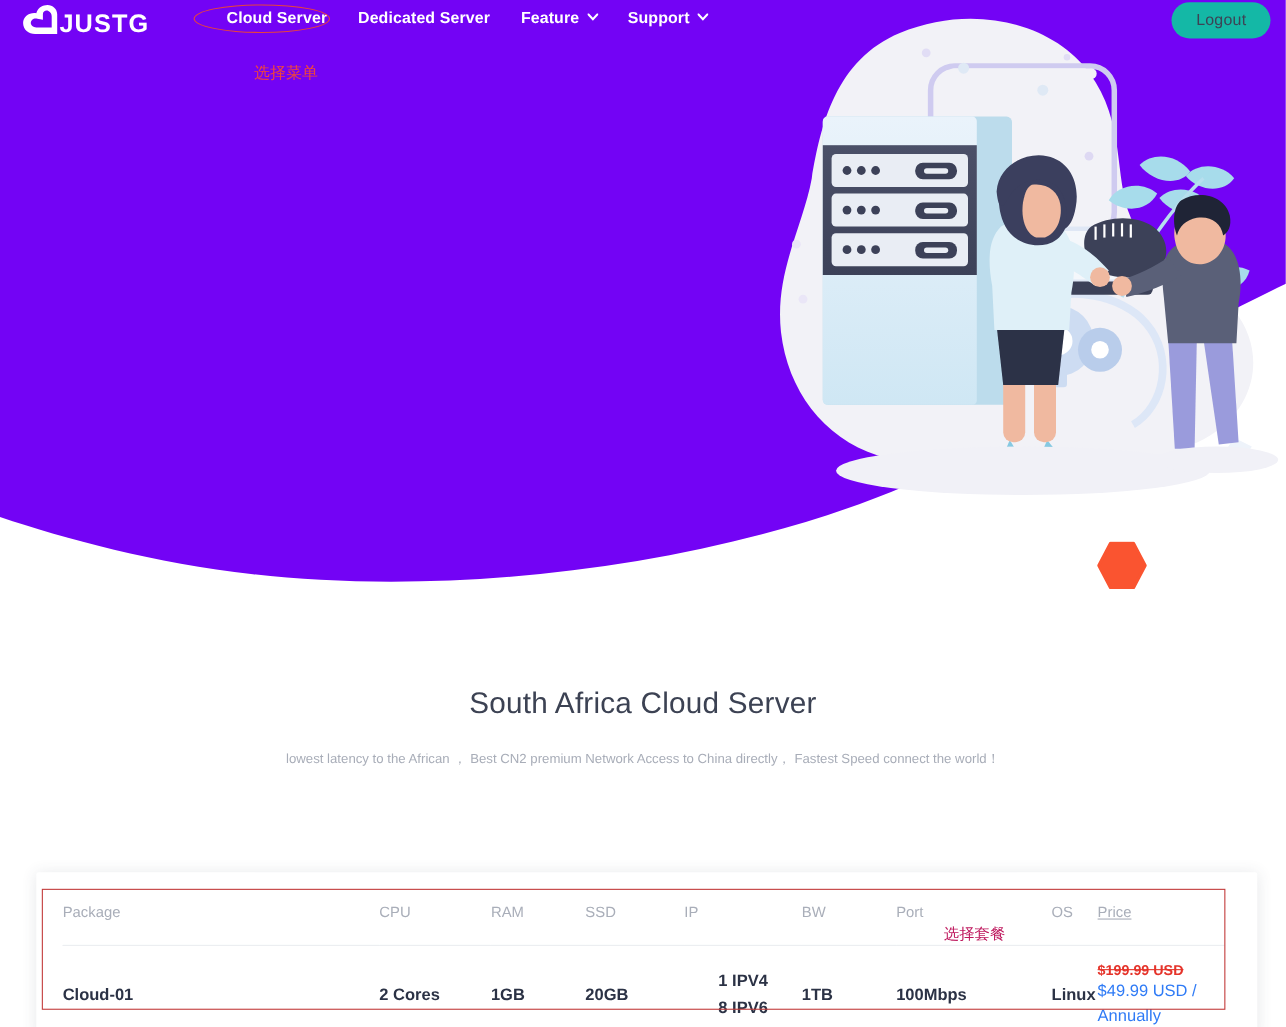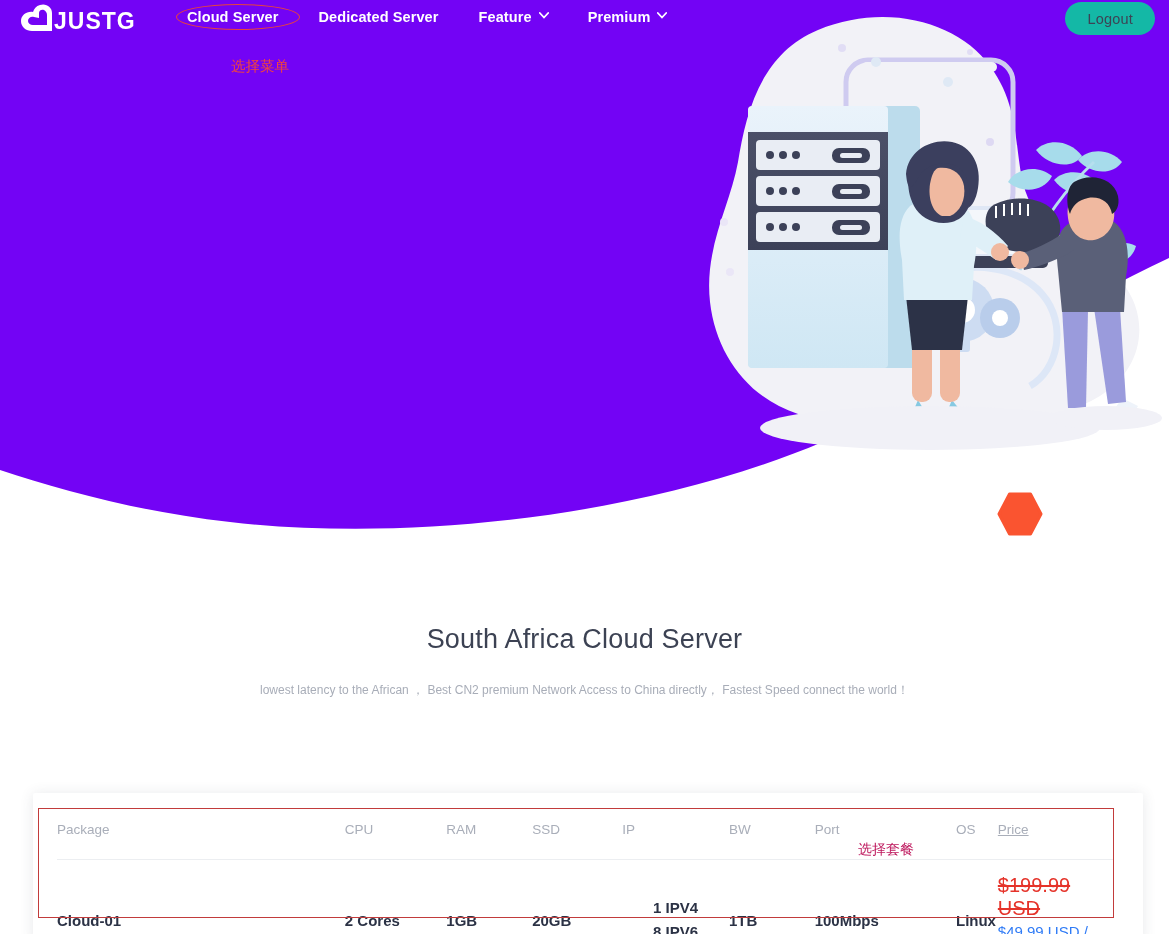--- a/index.html
+++ b/index.html
@@ -16,21 +16,21 @@
   .hero-bg{ position:absolute; left:0; top:0; width:1169px; height:560px; }
 
   .hero-illustration{ position:absolute; left:690px; top:10px; width:479px; height:460px; }
 
   
   .nav{
     position:absolute; left:0; top:0; width:1169px; height:40px;
     display:flex; align-items:center; z-index:40;
   }
   .logo{ position:absolute; left:18px; top:3px; width:140px; height:36px; }
-  .nav-items{ position:absolute; left:175px; top:0px; height:34px; display:flex; align-items:flex-start; gap:12px; }
+  .nav-items{ position:absolute; left:194px; top:0px; height:34px; display:flex; align-items:flex-start; gap:0px; }
   .nav-item{
     color:#ffffff; font-size:14.5px; font-weight:600; letter-spacing:.1px;
     padding:0 14px; height:34px; display:flex; align-items:center; gap:7px; cursor:pointer;
     white-space:nowrap;
   }
   .nav-item.first{ padding-left:12px; }
   .chev{ display:inline-block; width:9px; height:9px; position:relative; top:-1px; }
   .chev svg{ display:block; }
   .logout-btn{
     position:absolute; right:14px; top:2px;
@@ -94,21 +94,21 @@
   table.plans th{
     text-align:left; font-weight:400; color:#a9aeb9; font-size:13.5px;
     padding:10px 0 22px 0; border-bottom:1px solid #eceef1;
   }
   table.plans td{
     text-align:left; color:#2b3245; font-size:15px; font-weight:700;
     padding:14px 0; vertical-align:middle;
   }
   td.pkg-name{ color:#6b7280; font-weight:700; font-size:15px; }
   .ip-lines span{ display:block; line-height:1.62;text-align:center; }
-  .price-old{ color:#e5332a; text-decoration:line-through; font-weight:400; font-size:20px; display:block; }
+  .price-old{ color:#e5332a; text-decoration:line-through; font-weight:700; font-size:13px; display:block; }
   .price-new{ color:#2f7bf6; font-weight:400; font-size:15px; display:block; line-height:1.55; width:96px; }
 
   
   .c-pkg{ width:275px; } .c-cpu{ width:97px; } .c-ram{ width:82px; }
   .c-ssd{ width:86px; } .c-ip{ width:102px; } .c-bw{ width:82px; }
   .c-port{ width:135px; } .c-os{ width:38px; } .c-price{ width:110px;text-decoration:underline; }
 </style>
 </head>
 <body>
 
@@ -269,21 +269,21 @@
         </div>
         <div class="nav-item">
           <span>Feature</span>
           <span class="chev">
             <svg viewBox="0 0 12 8" width="10" height="7">
                 <path d="M1,1 L6,6.4 L11,1" fill="none" stroke="#ffffff" stroke-width="2.2" stroke-linecap="round"></path>
               </svg>
           </span>
         </div>
         <div class="nav-item">
-          <span>Premium</span>
+          <span>Support</span>
           <span class="chev">
             <svg viewBox="0 0 12 8" width="10" height="7">
                 <path d="M1,1 L6,6.4 L11,1" fill="none" stroke="#ffffff" stroke-width="2.2" stroke-linecap="round"></path>
               </svg>
           </span>
         </div>
       </div>
 
       <button class="logout-btn">Logout</button>
     </div>

